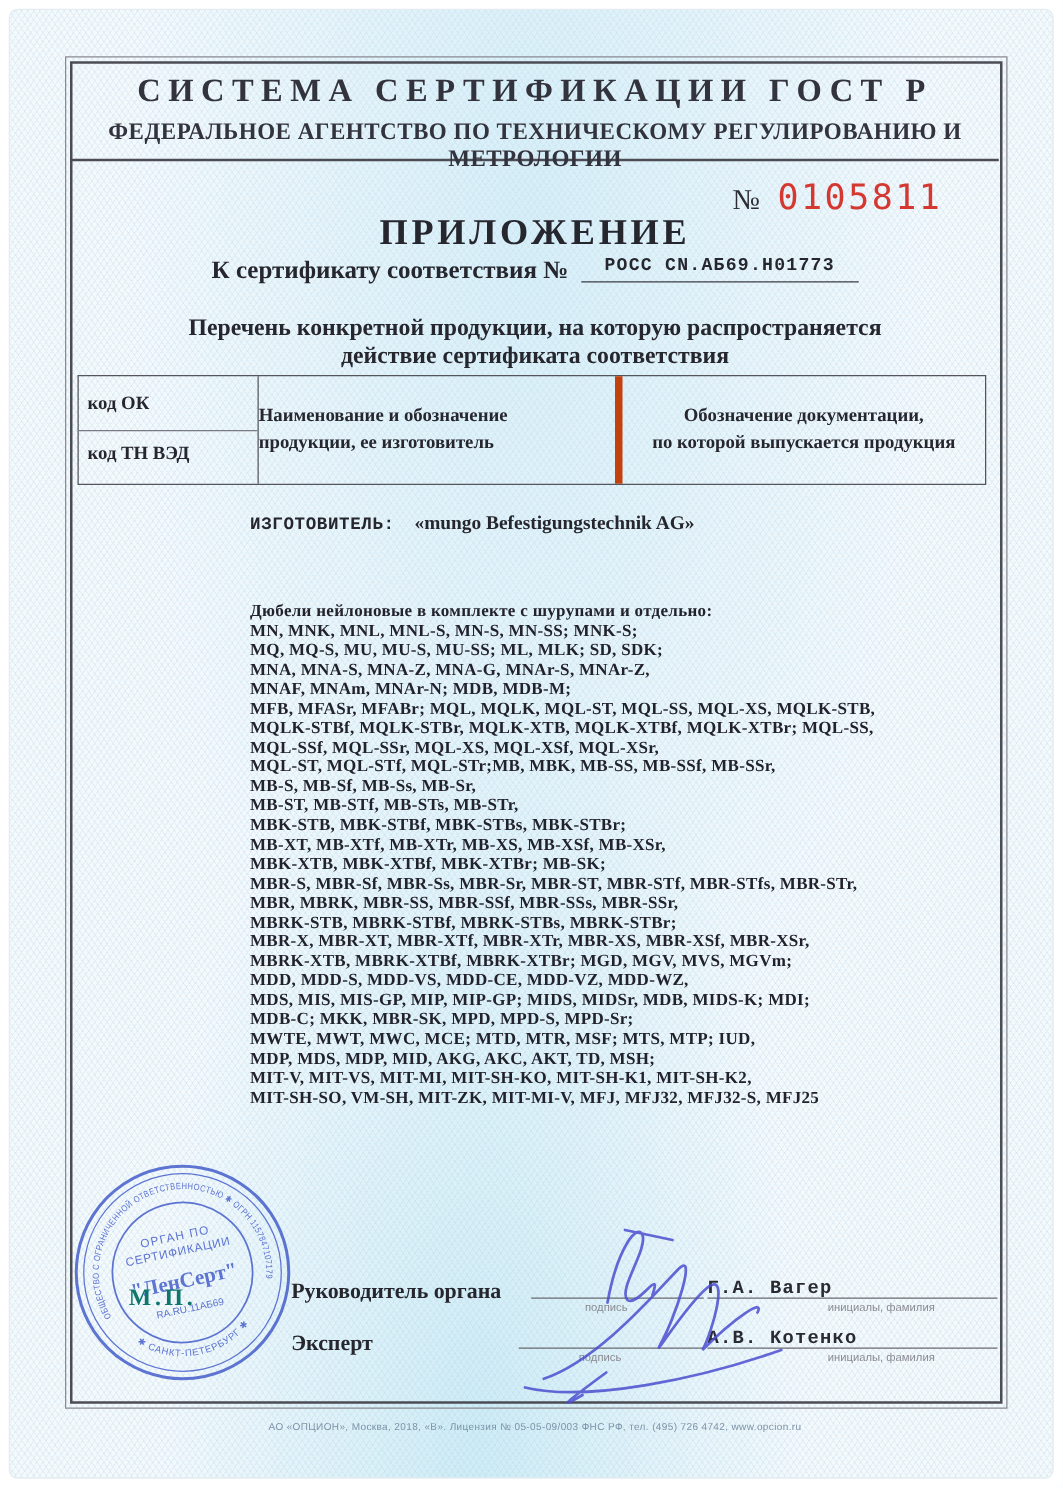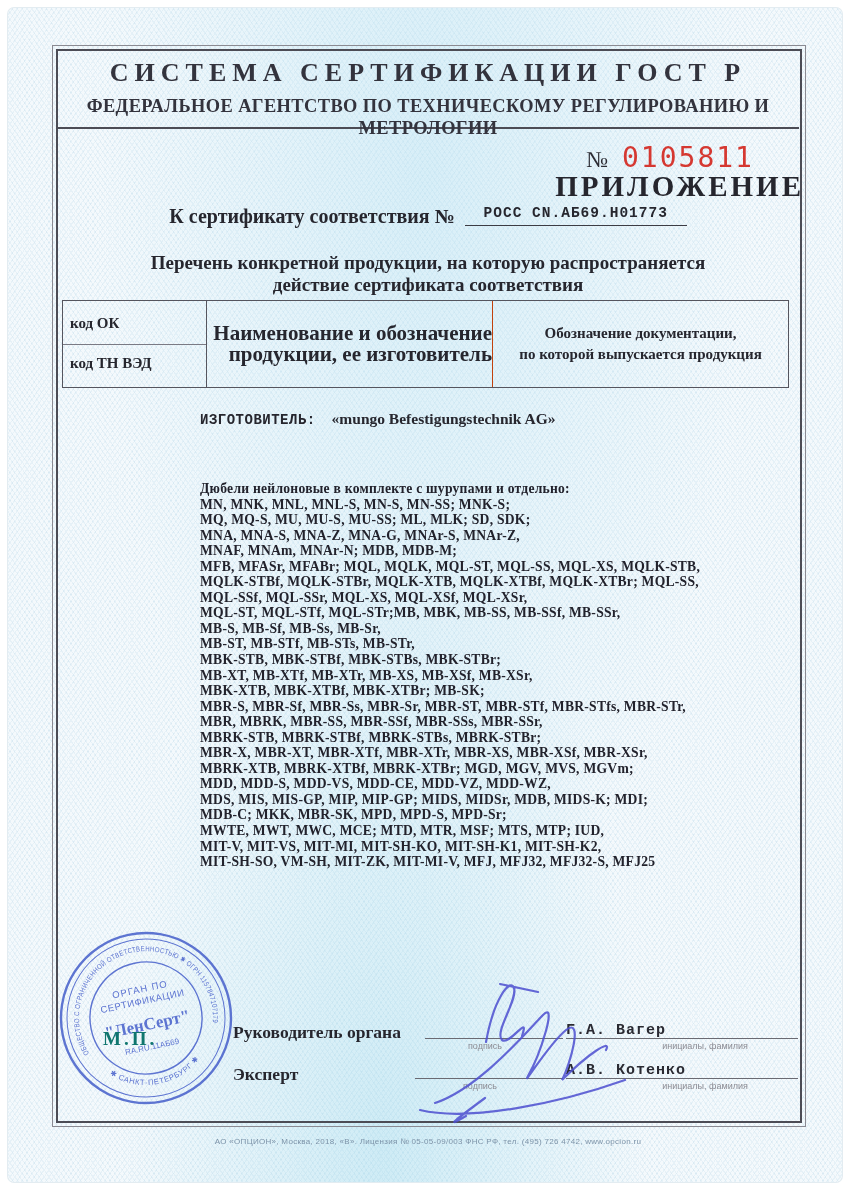--- a/index.html
+++ b/index.html
@@ -19,37 +19,37 @@
   .headerbox{position:absolute;left:52px;top:45px;width:752px;height:82px;}
   .headerbox .rule{position:absolute;left:5px;right:5px;bottom:-2px;height:2px;background:#4c4c55;}
   .sys-title{position:absolute;left:52px;top:58px;width:752px;text-align:center;
              font-size:26px;font-weight:bold;letter-spacing:6px;color:#33333d;}
   .agency{position:absolute;left:52px;top:95px;width:752px;text-align:center;
           font-size:19px;font-weight:bold;letter-spacing:0.4px;color:#33333d;
           transform:scaleX(.97);}
   .formnum{position:absolute;left:586px;top:141px;display:flex;align-items:baseline;gap:14px;}
   .formnum .sign{font-size:23px;color:#2c2c34;}
   .formnum .val{font-family:"DejaVu Sans Mono",monospace;font-size:28px;letter-spacing:2px;}
-  .apx-title{position:absolute;left:52px;top:170px;width:752px;text-align:right;
+  .apx-title{position:absolute;left:52px;top:170px;width:752px;text-align:center;
              font-size:29px;font-weight:bold;letter-spacing:3px;}
   .certline{position:absolute;left:52px;top:205px;width:752px;display:flex;
             justify-content:center;align-items:flex-end;gap:10px;}
   .certline .lbl{font-size:20px;font-weight:600;}
   .certline .numbox{width:222px;border-bottom:1.5px solid #3c3c44;text-align:center;
             font-family:"Liberation Mono",monospace;font-size:14.5px;font-weight:600;
             letter-spacing:1px;padding-bottom:4px;transform:translateY(-2px);}
   .purpose{position:absolute;left:52px;width:752px;text-align:center;
            font-size:19px;font-weight:bold;}
   .table{position:absolute;left:62px;top:300px;width:725px;height:86px;
          border:1px solid #55555e;display:flex;}
   .t-col1{width:143px;border-right:1px solid #55555e;position:relative;}
   .t-col1 .cell{position:absolute;left:7px;font-size:15px;font-weight:bold;}
   .t-col1 .div{position:absolute;left:0;right:0;top:43px;height:1px;background:#7a7a84;}
-  .t-col2{width:285px;border-right:1px solid #c2410c;display:flex;flex-direction:column;
-          justify-content:center;text-align:right;font-size:21px;font-weight:bold;line-height:21px;}
+  .t-col2{width:285px;border-right:6px solid #c2410c;display:flex;flex-direction:column;
+          justify-content:center;text-align:left;font-size:15px;font-weight:bold;line-height:21px;}
   .t-col3{flex:1;display:flex;flex-direction:column;justify-content:center;text-align:center;
           font-size:15px;font-weight:bold;line-height:21px;}
   .manu{position:absolute;left:200px;top:410px;font-size:15.5px;font-weight:bold;}
   .manu .mlabel{font-family:"Liberation Mono",monospace;font-size:14px;letter-spacing:.5px;margin-right:12px;}
   .manu-addr{position:absolute;left:200px;top:433px;font-size:15.5px;font-weight:bold;}
   .plist{position:absolute;left:200px;top:481px;width:560px;
          font-size:13.6px;font-weight:bold;line-height:15.55px;letter-spacing:.25px;color:#22222c;}
   .roles{font-size:17.5px;font-weight:bold;position:absolute;left:233px;}
   .sigline{position:absolute;border-bottom:1px solid #6a6a72;}
   .cap{position:absolute;font-family:"Liberation Sans",sans-serif;font-size:9px;color:#8b8b93;text-align:center;}
@@ -130,20 +130,21 @@
     <div>MBK-XTB, MBK-XTBf, MBK-XTBr; MB-SK;</div>
     <div>MBR-S, MBR-Sf, MBR-Ss, MBR-Sr, MBR-ST, MBR-STf, MBR-STfs, MBR-STr,</div>
     <div>MBR, MBRK, MBR-SS, MBR-SSf, MBR-SSs, MBR-SSr,</div>
     <div>MBRK-STB, MBRK-STBf, MBRK-STBs, MBRK-STBr;</div>
     <div>MBR-X, MBR-XT, MBR-XTf, MBR-XTr, MBR-XS,  MBR-XSf, MBR-XSr,</div>
     <div>MBRK-XTB, MBRK-XTBf, MBRK-XTBr; MGD, MGV, MVS, MGVm;</div>
     <div>MDD, MDD-S, MDD-VS, MDD-CE, MDD-VZ, MDD-WZ,</div>
     <div>MDS, MIS, MIS-GP, MIP, MIP-GP; MIDS, MIDSr, MDB, MIDS-K; MDI;</div>
     <div>MDB-C; MKK, MBR-SK, MPD, MPD-S, MPD-Sr;</div>
     <div>MWTE, MWT, MWC, MCE; MTD, MTR, MSF; MTS, MTP; IUD,</div>
+    <div>MDP, MDS, MDP, MID, AKG, AKC, AKT, TD, MSH;</div>
     <div>MIT-V,  MIT-VS, MIT-MI, MIT-SH-KO, MIT-SH-K1, MIT-SH-K2,</div>
     <div>MIT-SH-SO, VM-SH, MIT-ZK, MIT-MI-V, MFJ,  MFJ32, MFJ32-S, MFJ25</div>
   </div>
 
   <svg class="stamp-svg" width="200" height="200" viewBox="0 0 200 200">
     <defs>
       <path id="arcTop" d="M 37,123 A 67,67 0 1 1 163,123" fill="none"></path>
       <path id="arcBot" d="M 52.6,147.4 A 67,67 0 0 0 147.4,147.4" fill="none"></path>
     </defs>
     <g transform="rotate(-12 100 100)" fill="#4a63cc" opacity="0.88" font-family="Liberation Sans, sans-serif">

